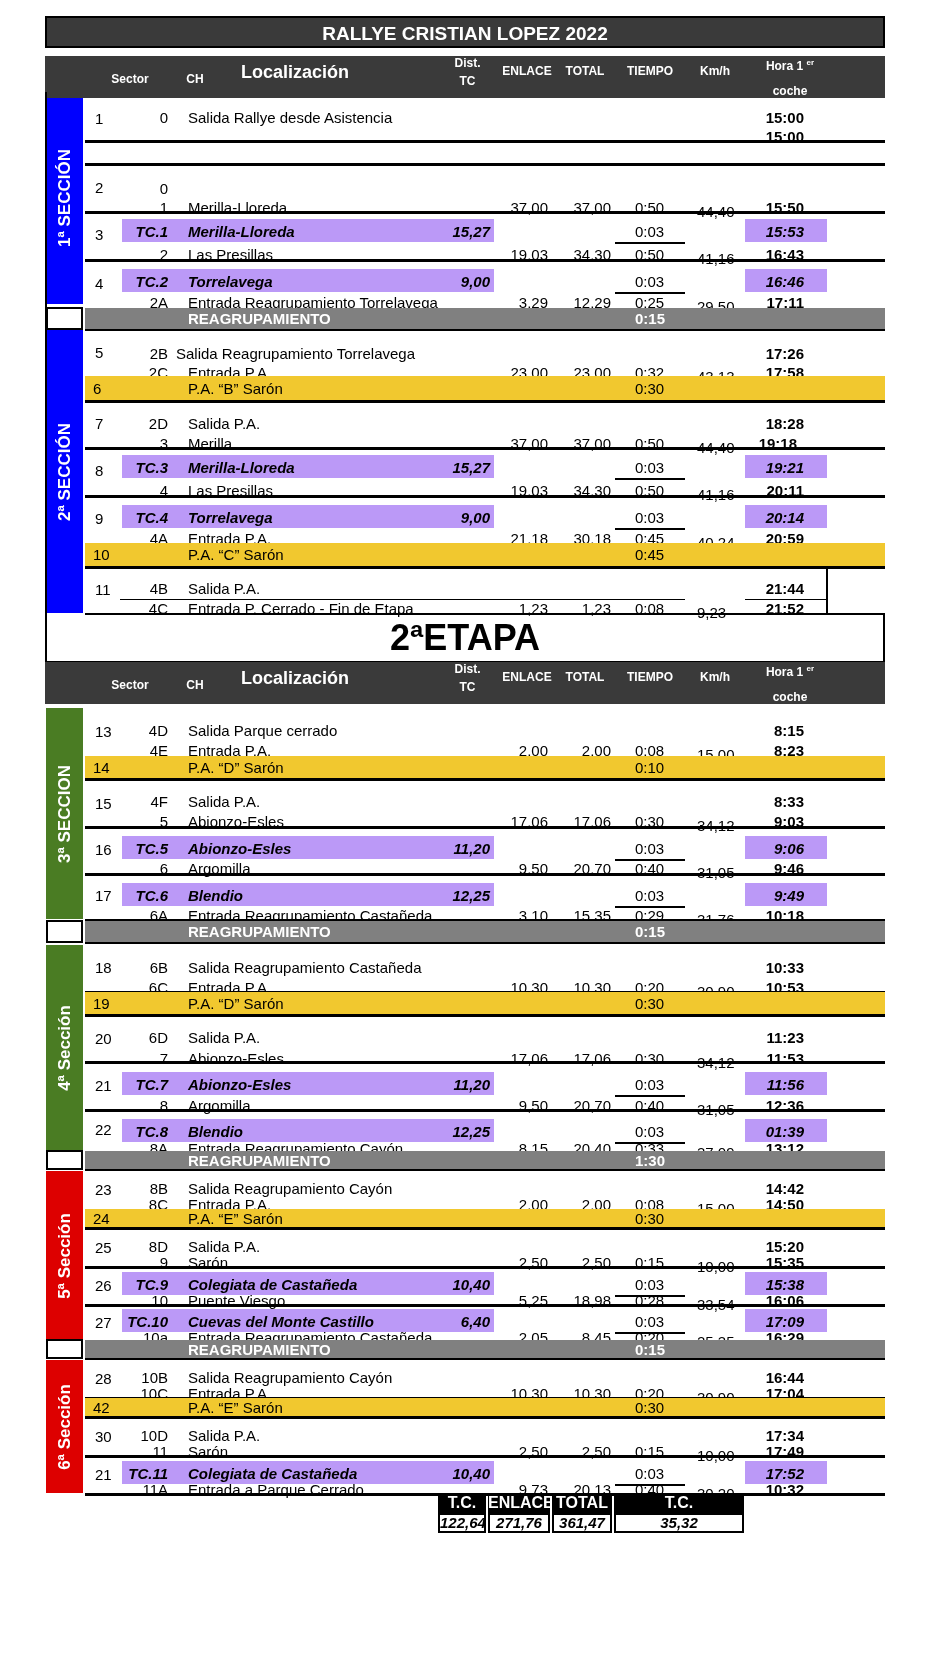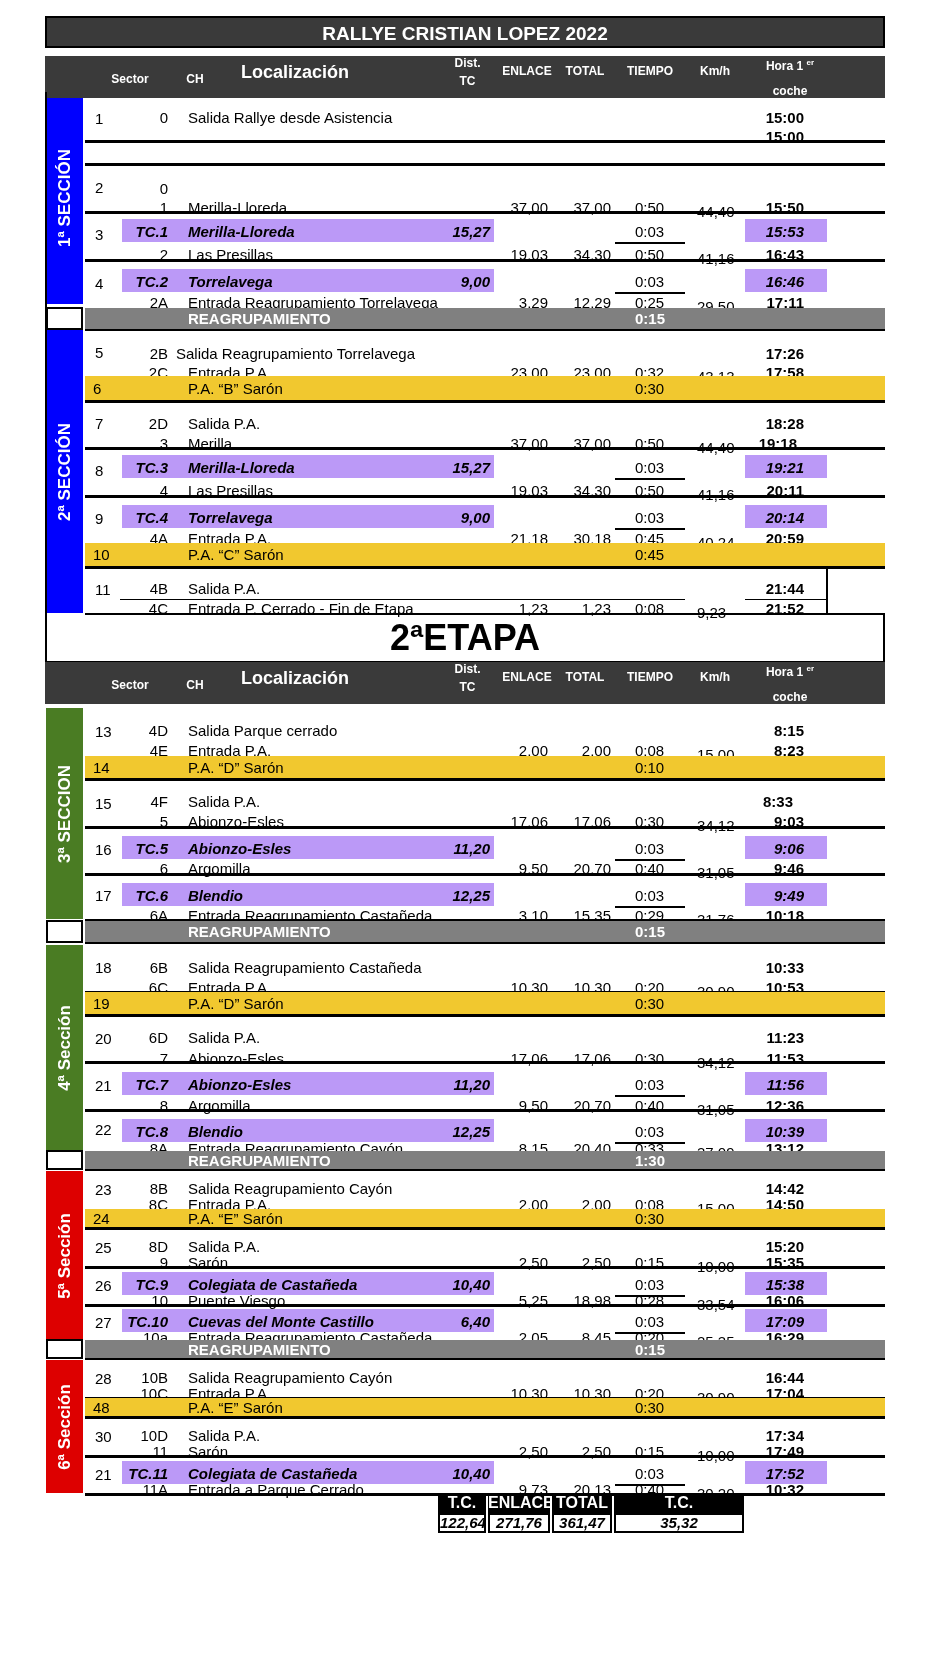--- a/index.html
+++ b/index.html
@@ -231,21 +231,21 @@
     <div class="cell b" style="top: 742px; right: 138px;">8:23</div>
     <div class="line" style="top: 756px; left: 85px; width: 800px; height: 3px;"></div>
     <div class="pa" style="top: 756px; height: 22px;"></div>
     <div class="cell " style="top: 758.5px; left: 93px;">14</div>
     <div class="cell " style="top: 758.5px; left: 188px;">P.A. “D” Sarón</div>
     <div class="cell " style="top: 758.5px; left: 635px;">0:10</div>
     <div class="line" style="top: 778px; left: 85px; width: 800px; height: 3px;"></div>
     <div class="cell " style="top: 794.5px; left: 95px;">15</div>
     <div class="cell " style="top: 793px; right: 774px;">4F</div>
     <div class="cell " style="top: 793px; left: 188px;">Salida P.A.</div>
-    <div class="cell b" style="top: 793px; right: 149px;">8:33</div>
+    <div class="cell b" style="top: 793px; right: 138px;">8:33</div>
     <div class="cell " style="top: 813px; right: 774px;">5</div>
     <div class="cell " style="top: 813px; left: 188px;">Abionzo-Esles</div>
     <div class="cell " style="top: 813px; right: 394px;">17,06</div>
     <div class="cell " style="top: 813px; right: 331px;">17,06</div>
     <div class="cell " style="top: 813px; left: 635px;">0:30</div>
     <div class="cell " style="top: 817px; left: 697px;">34,12</div>
     <div class="cell b" style="top: 813px; right: 138px;">9:03</div>
     <div class="line" style="top: 826px; left: 85px; width: 800px; height: 3px;"></div>
     <div class="tcband" style="left: 122px; top: 836px; width: 372px; height: 23px;"></div>
     <div class="hband" style="left: 745px; top: 836px; width: 82px; height: 23px;"></div>
@@ -332,21 +332,21 @@
     <div class="cell b" style="top: 1097px; right: 138px;">12:36</div>
     <div class="abs" style="left: 615px; top: 1095px; width: 70px; height: 2px; background: rgb(0, 0, 0);"></div>
     <div class="line" style="top: 1109px; left: 85px; width: 800px; height: 3px;"></div>
     <div class="tcband" style="left: 122px; top: 1119px; width: 372px; height: 23px;"></div>
     <div class="hband" style="left: 745px; top: 1119px; width: 82px; height: 23px;"></div>
     <div class="cell " style="top: 1121px; left: 95px;">22</div>
     <div class="cell bi" style="top: 1123px; right: 774px;">TC.8</div>
     <div class="cell bi" style="top: 1123px; left: 188px;">Blendio</div>
     <div class="cell bi" style="top: 1123px; right: 452px;">12,25</div>
     <div class="cell " style="top: 1123px; left: 635px;">0:03</div>
-    <div class="cell bi" style="top: 1123px; right: 138px;">10:39</div>
+    <div class="cell bi" style="top: 1123px; right: 138px;">01:39</div>
     <div class="cell " style="top: 1140px; right: 774px;">8A</div>
     <div class="cell " style="top: 1140px; left: 188px;">Entrada Reagrupamiento Cayón</div>
     <div class="cell " style="top: 1140px; right: 394px;">8,15</div>
     <div class="cell " style="top: 1140px; right: 331px;">20,40</div>
     <div class="cell " style="top: 1140px; left: 635px;">0:33</div>
     <div class="cell " style="top: 1144px; left: 697px;">37,09</div>
     <div class="cell b" style="top: 1140px; right: 138px;">13:12</div>
     <div class="abs" style="left: 615px; top: 1142px; width: 70px; height: 2px; background: rgb(0, 0, 0);"></div>
     <div class="line" style="top: 1151px; left: 85px; width: 800px; height: 3px;"></div>
     <div class="reag" style="top: 1151px; height: 18px;"></div>
@@ -428,21 +428,21 @@
     <div class="cell b" style="top: 1369px; right: 138px;">16:44</div>
     <div class="cell " style="top: 1385px; right: 774px;">10C</div>
     <div class="cell " style="top: 1385px; left: 188px;">Entrada P.A.</div>
     <div class="cell " style="top: 1385px; right: 394px;">10,30</div>
     <div class="cell " style="top: 1385px; right: 331px;">10,30</div>
     <div class="cell " style="top: 1385px; left: 635px;">0:20</div>
     <div class="cell " style="top: 1389px; left: 697px;">30,90</div>
     <div class="cell b" style="top: 1385px; right: 138px;">17:04</div>
     <div class="line" style="top: 1397px; left: 85px; width: 800px; height: 3px;"></div>
     <div class="pa" style="top: 1398px; height: 18px;"></div>
-    <div class="cell " style="top: 1398.5px; left: 93px;">48</div>
+    <div class="cell " style="top: 1398.5px; left: 93px;">42</div>
     <div class="cell " style="top: 1398.5px; left: 188px;">P.A. “E” Sarón</div>
     <div class="cell " style="top: 1398.5px; left: 635px;">0:30</div>
     <div class="line" style="top: 1416px; left: 85px; width: 800px; height: 3px;"></div>
     <div class="cell " style="top: 1427.5px; left: 95px;">30</div>
     <div class="cell " style="top: 1427px; right: 774px;">10D</div>
     <div class="cell " style="top: 1427px; left: 188px;">Salida P.A.</div>
     <div class="cell b" style="top: 1427px; right: 138px;">17:34</div>
     <div class="cell " style="top: 1443px; right: 774px;">11</div>
     <div class="cell " style="top: 1443px; left: 188px;">Sarón</div>
     <div class="cell " style="top: 1443px; right: 394px;">2,50</div>

